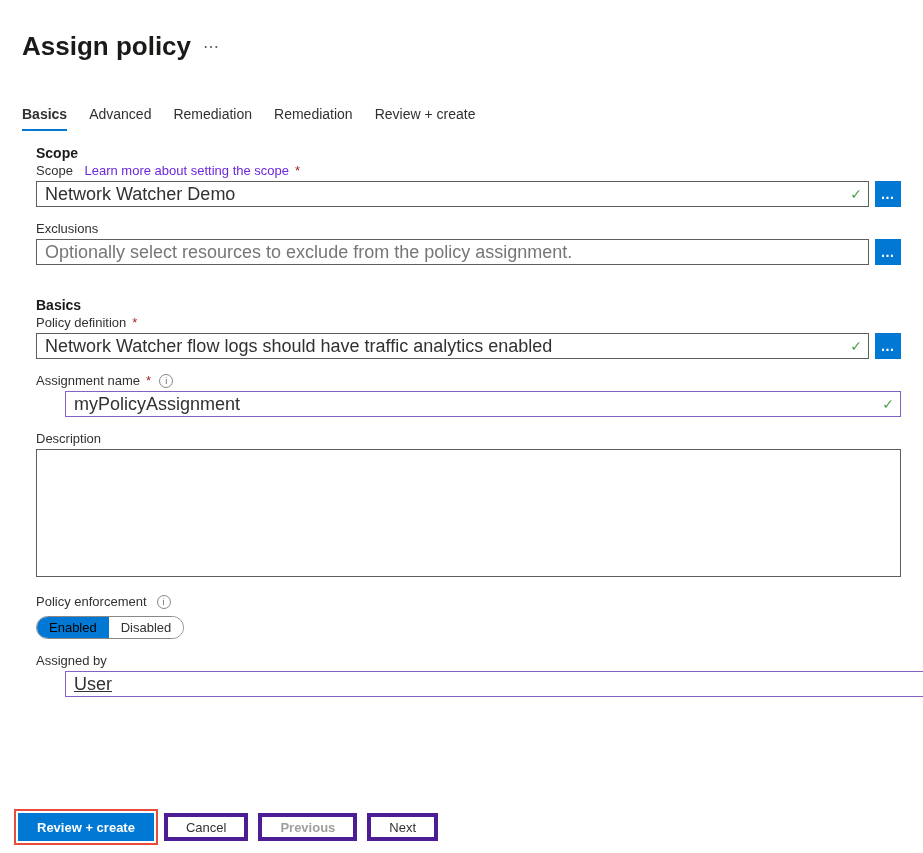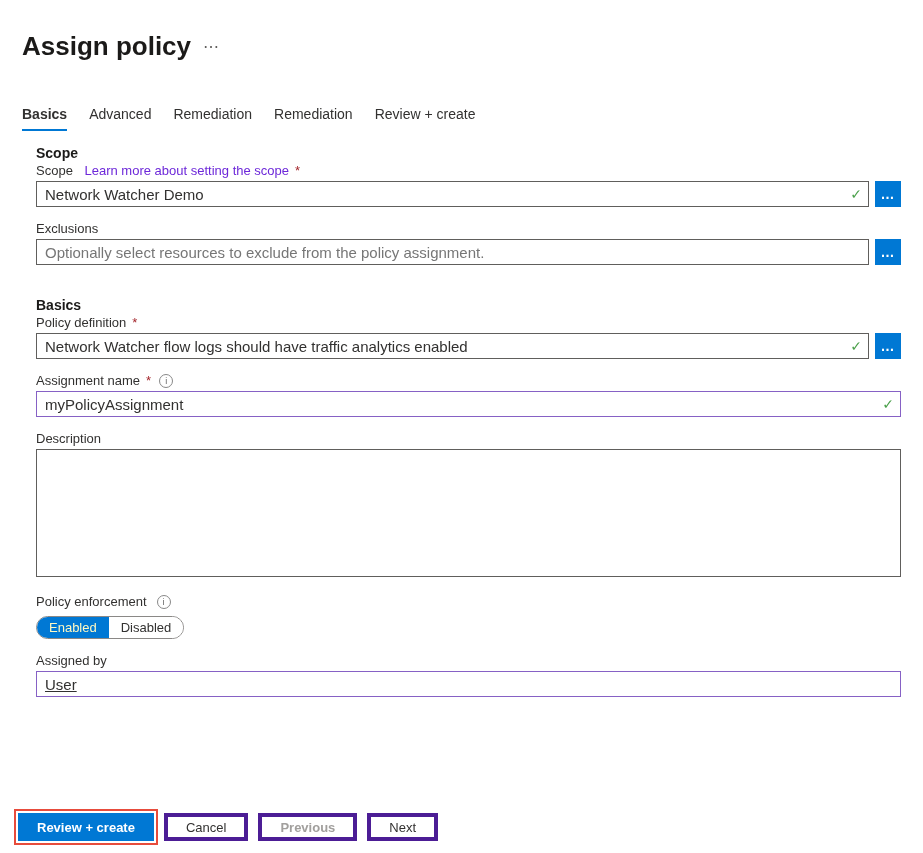--- a/index.html
+++ b/index.html
@@ -102,30 +102,31 @@
     .input-group {
       display: flex;
       align-items: stretch;
       gap: 6px;
     }
     .text-input {
       flex: 1;
       border: 1px solid #605e5c;
       height: 26px;
       padding: 0 8px;
-      font-size: 15px;
+      font-size: 18px;
       font-family: inherit;
       color: #323130;
       outline: none;
     }
     .text-input.valid {
       border-color: #605e5c;
     }
     .text-input.purple {
       border: 1px solid #8661c5;
+      margin-left: 29px;
     }
     .text-input::placeholder {
       color: #767676;
     }
     .valid-check {
       position: absolute;
       right: 7px;
       top: 50%;
       transform: translateY(-50%);
       color: #4aa04a;
@@ -166,21 +167,21 @@
     .toggle-opt {
       padding: 3px 12px;
       font-size: 13px;
       cursor: pointer;
       background: #fff;
       color: #323130;
       border: none;
     }
     .toggle-opt.selected {
       background: #0078d4;
-      color: #fef9c3;
+      color: #000000;
       border-radius: 0;
     }
     .bottom-bar {
       position: absolute;
       bottom: 12px;
       left: 18px;
       display: flex;
       gap: 10px;
       align-items: center;
     }

